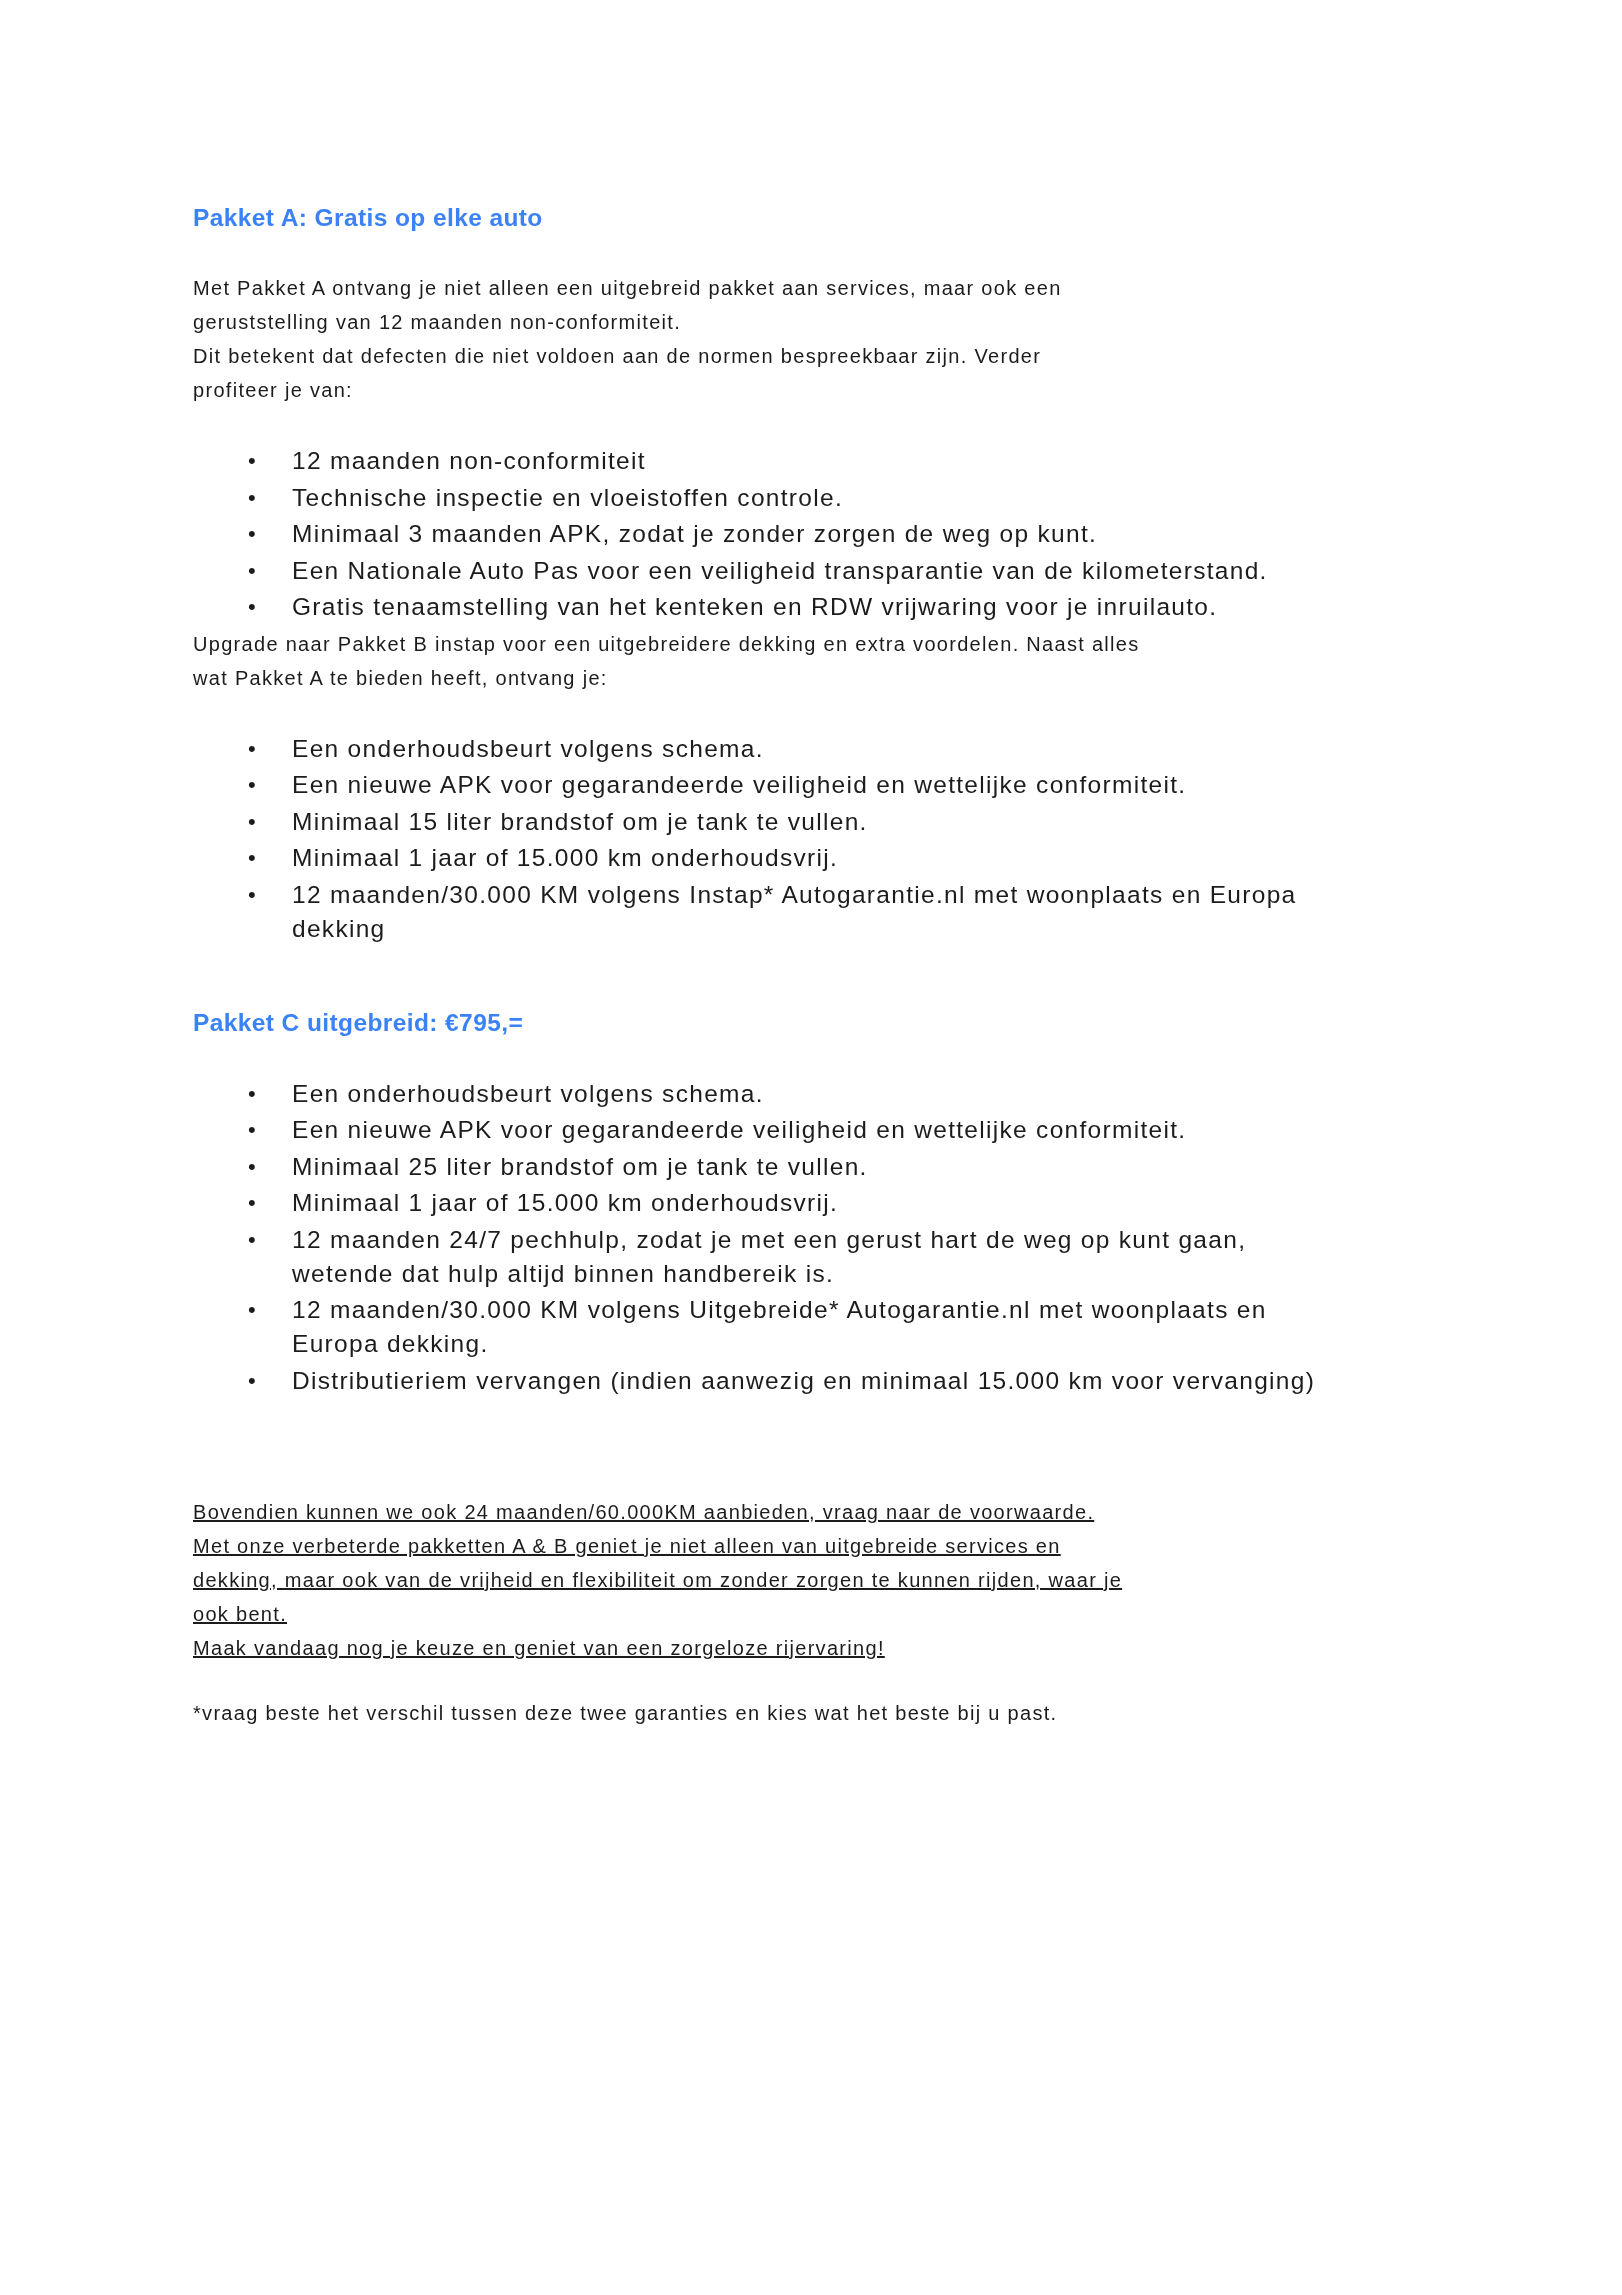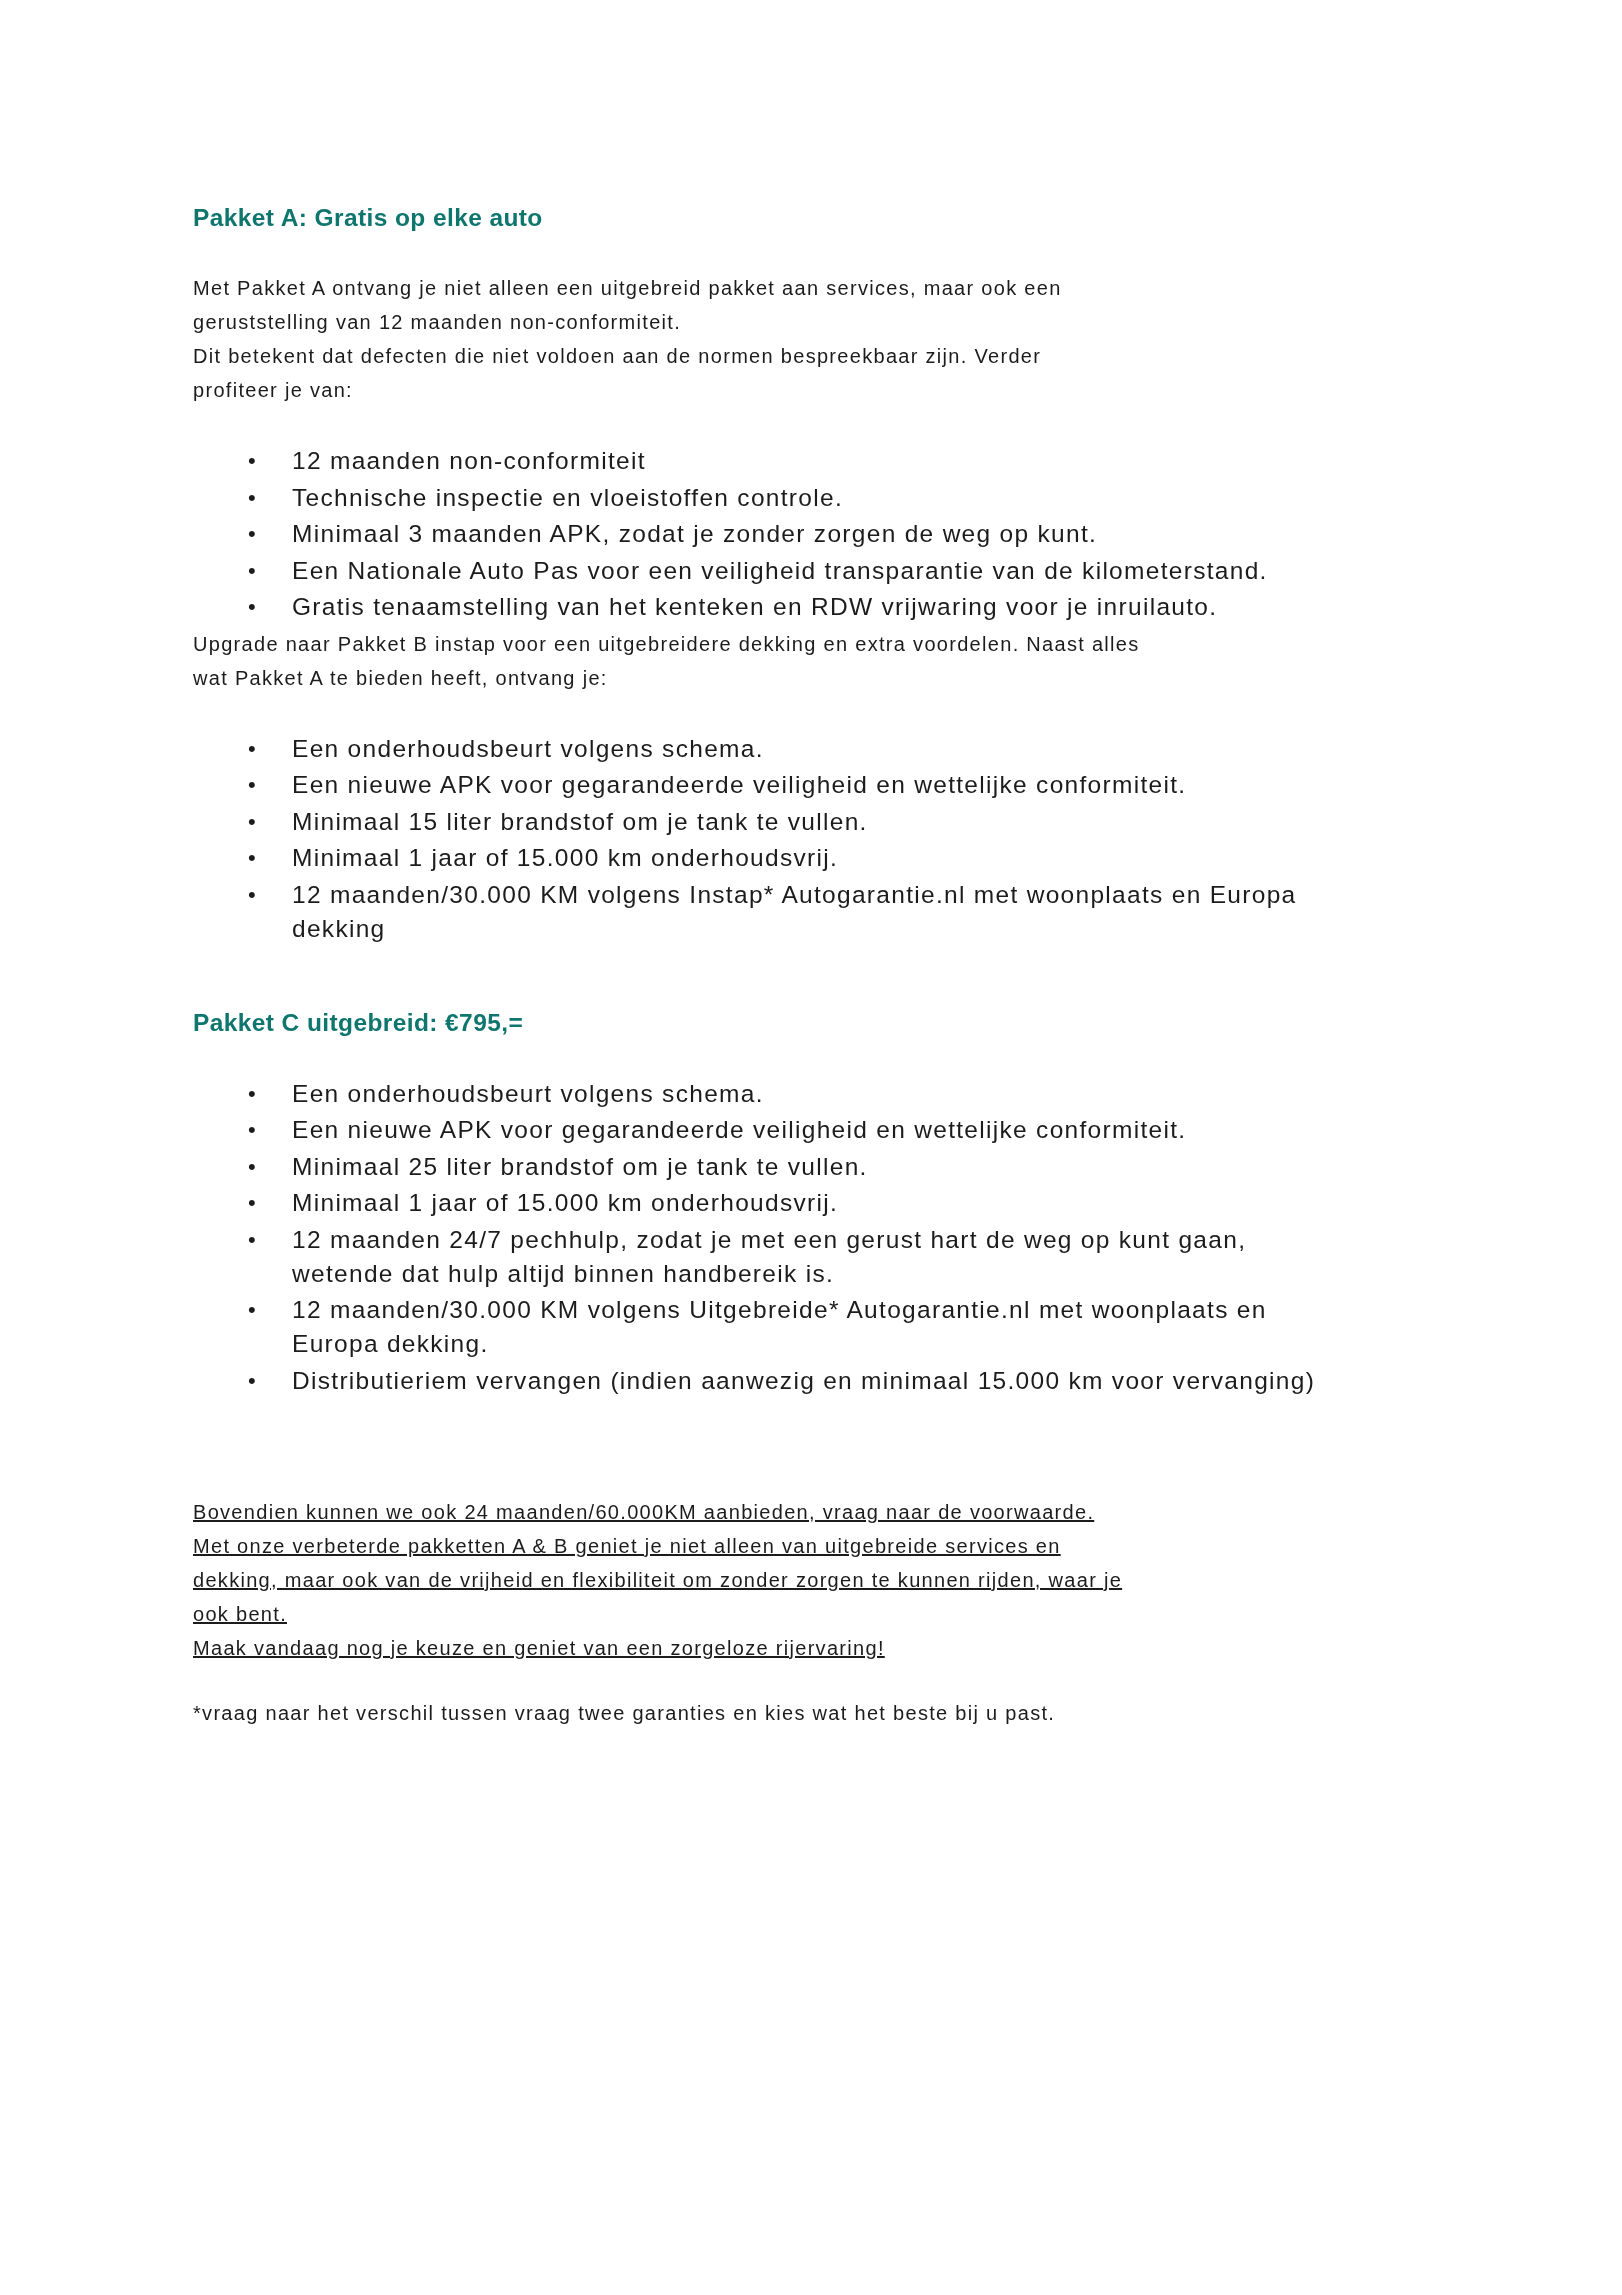--- a/index.html
+++ b/index.html
@@ -19,21 +19,21 @@
   .content {
     position: absolute;
     left: 193px;
     top: 0;
     width: 1242px;
   }
   .doc-heading {
     margin: 0;
     font-size: 24.5px;
     font-weight: bold;
-    color: #0f766e;
+    color: #3b82f6;
     letter-spacing: 0.4px;
     line-height: 34px;
     white-space: pre-line;
   }
   .doc-para {
     margin: 0;
     font-size: 20px;
     line-height: 34px;
     letter-spacing: 1.3px;
     white-space: pre-line;
@@ -116,17 +116,17 @@
 Europa dekking.</span></li>
         <li><span class="bullet">•</span><span>Distributieriem vervangen (indien aanwezig en minimaal 15.000 km voor vervanging)</span></li>
       </ul>
     </section>
 
     <p class="doc-para closing">Bovendien kunnen we ook 24 maanden/60.000KM aanbieden, vraag naar de voorwaarde.
 Met onze verbeterde pakketten A &amp; B geniet je niet alleen van uitgebreide services en
 dekking, maar ook van de vrijheid en flexibiliteit om zonder zorgen te kunnen rijden, waar je
 ook bent.
 Maak vandaag nog je keuze en geniet van een zorgeloze rijervaring!</p>
-    <p class="doc-para footnote">*vraag naar het verschil tussen vraag twee garanties en kies wat het beste bij u past.</p>
+    <p class="doc-para footnote">*vraag beste het verschil tussen deze twee garanties en kies wat het beste bij u past.</p>
 
   </div>
 </div>
 
 
 </body></html>

